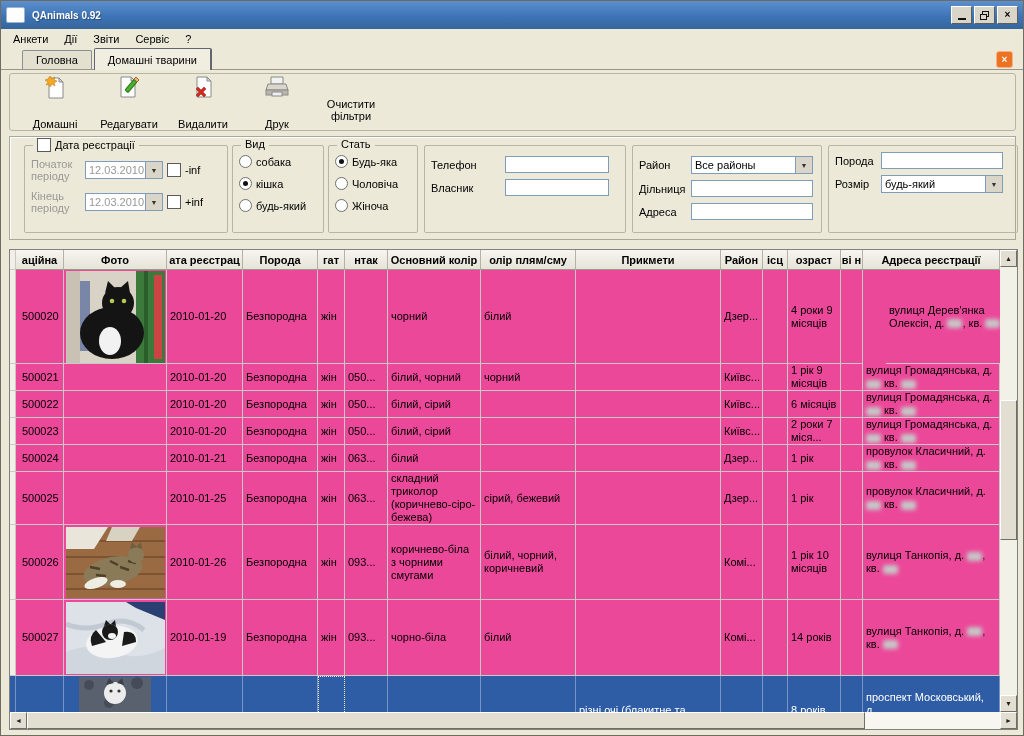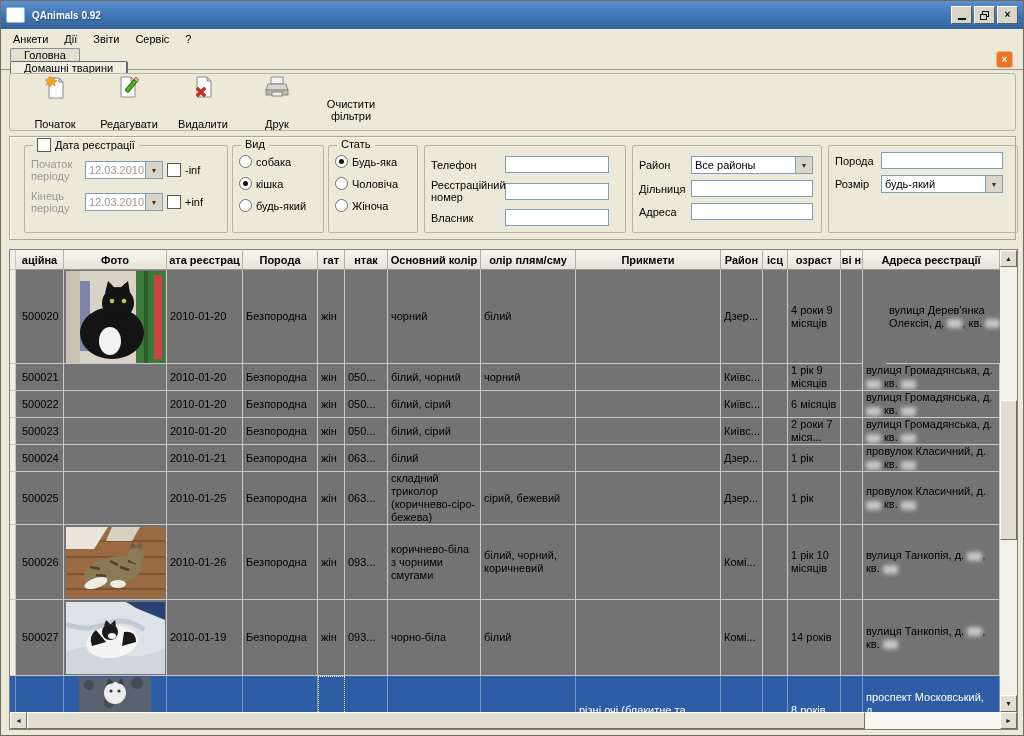--- a/index.html
+++ b/index.html
@@ -18,21 +18,21 @@
   .win-btn{width:19px;height:16px;background:#d9d5c9;border:1px solid;
     border-color:#ffffff #5c5c5c #5c5c5c #ffffff;margin-left:2px;display:flex;
     align-items:center;justify-content:center;font-size:10px;font-weight:bold;line-height:1;}
   .glyph-min{display:block;width:8px;height:2px;background:#111;margin-top:8px;}
   
   .menubar{position:absolute;left:0;top:28px;width:100%;height:19px;display:flex;
     align-items:center;padding-left:4px;box-sizing:border-box;}
   .menu-item{padding:2px 8px;}
   
   .tabbar{position:absolute;left:0;top:47px;width:100%;height:22px;
-    border-bottom:1px solid #9a978a;box-sizing:border-box;display:flex;align-items:flex-start;padding-left:9px;flex-direction:column;}
+    border-bottom:1px solid #9a978a;box-sizing:border-box;display:flex;align-items:flex-end;padding-left:21px;}
   .tab{height:18px;display:flex;align-items:center;padding:0 13px;margin-right:2px;
     background:#e3e0cf;border:1px solid #8b8e98;border-bottom:none;border-radius:2px 2px 0 0;}
   .tab.active{height:21px;background:#f0eee1;border-color:#63666e;border-right-width:2px;margin-bottom:-1px;}
   .tab-close{position:absolute;right:10px;top:3px;width:15px;height:15px;border-radius:3px;
     background:#ec7224;border:1px solid #f6b183;color:#fff;font-weight:bold;font-size:10px;
     display:flex;align-items:center;justify-content:center;line-height:1;}
   
   .toolbar-panel{position:absolute;left:8px;top:72px;width:1007px;height:58px;box-sizing:border-box;
     border:1px solid #b9b5a4;border-radius:3px;display:flex;align-items:center;padding-left:8px;}
   .tbtn{display:flex;flex-direction:column;align-items:center;justify-content:center;
@@ -59,21 +59,21 @@
   .txt{height:17px;border:1px solid #7f9db9;background:#fff;box-sizing:border-box;}
   .combo{height:18px;border:1px solid #7f9db9;background:#fff;box-sizing:border-box;
     display:flex;align-items:center;}
   .combo .val{flex:1;padding:0 3px;white-space:nowrap;overflow:hidden;}
   .combo .dd{width:16px;height:100%;background:#d9d5c9;border-left:1px solid #7f9db9;
     display:flex;align-items:center;justify-content:center;font-size:7px;color:#333;}
   .dis{color:#9a9896;}
   .gb-vid .frow,.gb-stat .frow{margin-top:9px;}
   
   .grid{position:absolute;left:8px;top:248px;width:1009px;height:481px;box-sizing:border-box;
-    border:1px solid #808080;background:#737373;overflow:hidden;}
+    border:1px solid #808080;background:#ec4899;overflow:hidden;}
   .grid-scrollarea{position:absolute;left:0;top:0;right:17px;bottom:17px;overflow:hidden;}
   .hrow,.drow{display:flex;width:992px;}
   .hcell{height:20px;box-sizing:border-box;background:linear-gradient(180deg,#f6f5f0,#e6e4d8);
     border-right:1px solid #b5b2a4;border-bottom:1px solid #9c998c;font-weight:bold;
     display:flex;align-items:center;justify-content:center;overflow:hidden;white-space:nowrap;}
   .gut{background:#f1efe6;border-right:1px solid #c9c9c9;border-bottom:1px solid #c9c9c9;box-sizing:border-box;}
   .cell{box-sizing:border-box;border-right:1px solid #c9c9c9;border-bottom:1px solid #c9c9c9;
     padding:1px 3px;display:flex;align-items:center;overflow:hidden;line-height:13px;}
   .cell .tx{width:100%;}
   .cell-id .tx{padding-left:3px;}
@@ -136,21 +136,21 @@
     <div class="tab-close">×</div>
 </div>
 
 <div class="toolbar-panel">
     <div class="tbtn">
       <span><svg width="26" height="26" viewBox="0 0 26 26">
           <path d="M7 4h10l4 4v16H7z" fill="#fdfdfd" stroke="#8a8a8a"></path>
           <path d="M17 4l4 4h-4z" fill="#d8d8d8" stroke="#8a8a8a"></path>
           <path d="M8 2l2 3 3-2-1 3 3 1-3 2 1 3-3-2-2 3-1-3-3 1 2-3-3-2 3-1z" fill="#f5a623" stroke="#c77d12" stroke-width="0.6"></path>
         </svg></span>
-      <span class="lbl">Початок</span>
+      <span class="lbl">Домашні</span>
     </div>
     <div class="tbtn">
       <span><svg width="26" height="26" viewBox="0 0 26 26">
           <path d="M5 3h10l4 4v16H5z" fill="#fdfdfd" stroke="#8a8a8a"></path>
           <path d="M15 3l4 4h-4z" fill="#d8d8d8" stroke="#8a8a8a"></path>
           <rect x="13" y="5" width="4" height="14" rx="1" transform="rotate(40 15 12)" fill="#4caf2f" stroke="#2e7a1a"></rect>
           <path d="M20 3l3 3-2 2-3-3z" fill="#f0b27a" stroke="#a36a30"></path>
         </svg></span>
       <span class="lbl">Редагувати</span>
     </div>
@@ -240,24 +240,20 @@
         <div class="frow">
           <span class="radio"></span>
           <span class="flabel">Жіноча</span>
         </div>
       </div>
   </div>
 
 <div class="gb gb-contact">
       <div class="frow" style="margin-top: 10px;">
         <span class="flabel" style="width: 70px;">Телефон</span>
-        <span class="txt" style="width: 104px; display: inline-block;"></span>
-      </div>
-      <div class="frow">
-        <span class="flabel" style="width: 70px;">Реєстраційний номер</span>
         <span class="txt" style="width: 104px; display: inline-block;"></span>
       </div>
       <div class="frow">
         <span class="flabel" style="width: 70px;">Власник</span>
         <span class="txt" style="width: 104px; display: inline-block;"></span>
       </div>
     </div>
     <div class="gb gb-loc">
       <div class="frow" style="margin-top: 10px;">
         <span class="flabel" style="width: 48px;">Район</span>

